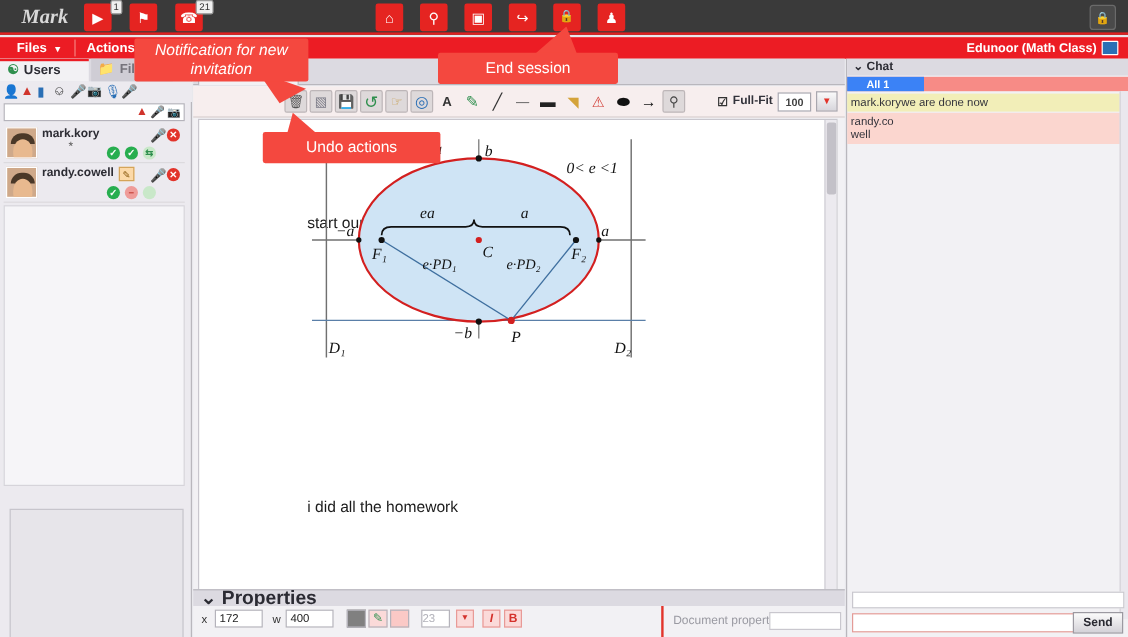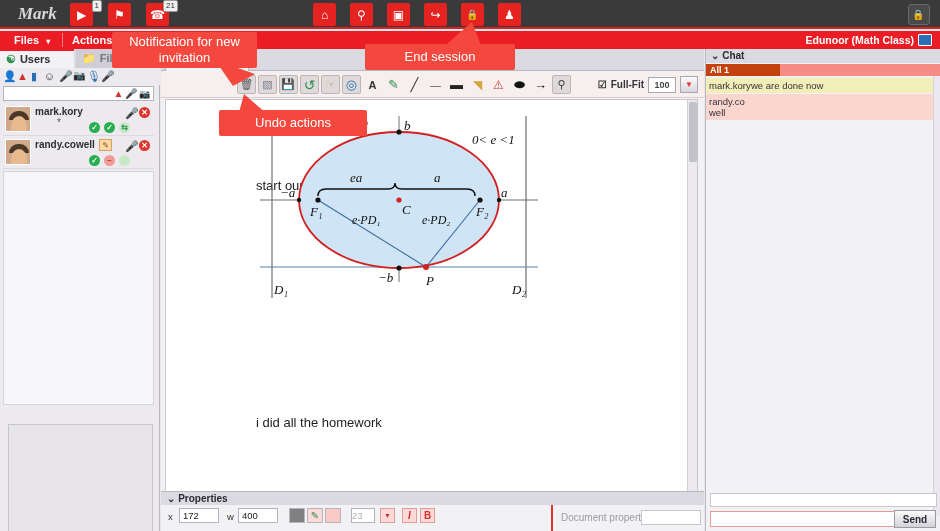--- a/index.html
+++ b/index.html
@@ -166,21 +166,21 @@
   .wb-text{
     position:absolute;font-family:"Liberation Sans",sans-serif;
     font-size:13px;color:#1c1c1c;
   }
   #diagram{position:absolute;left:88px;top:12px;}
 
   
   #propsbar{
     position:absolute;left:161px;top:491px;width:543px;height:14px;
     background:#dcdae1;border-top:1px solid #b9b7bd;
-    font-size:10px;font-weight:bold;color:#2b2b33;line-height:14px;padding-left:6px;
+    font-size:16px;font-weight:bold;color:#2b2b33;line-height:14px;padding-left:6px;
   }
   #propsbody{
     position:absolute;left:161px;top:505px;width:543px;height:26px;background:#f2f1f4;
   }
   .plabel{font-size:9.5px;color:#333;}
   .pinput{
     width:40px;height:15px;background:#fff;border:1px solid #b5b3bb;
     font-size:9.5px;padding-left:3px;line-height:14px;color:#222;
   }
   .swatch{width:16px;height:15px;border:1px solid #b5b3bb;}
@@ -202,22 +202,22 @@
     background:#f2f1f4;border-left:1px solid #b9b7bd;
   }
   #chathdr{
     position:absolute;left:0;top:0;width:235px;height:14px;background:#dcdae1;
     font-size:10px;font-weight:bold;color:#2b2b33;line-height:14px;padding-left:5px;
   }
   #chattabs{
     position:absolute;left:0;top:15px;width:235px;height:12px;background:#f78b86;
   }
   #chattab-all{
-    position:absolute;left:0;top:0;width:74px;height:12px;background:#c2410c;
-    color:#fff;font-size:9px;font-weight:bold;line-height:12px;padding-left:4px;
+    position:absolute;left:0;top:0;width:64px;height:12px;background:#3b82f6;
+    color:#fff;font-size:9px;font-weight:bold;line-height:12px;padding-left:16px;
   }
   .msg{position:absolute;left:0;width:228px;display:flex;font-size:9.5px;color:#33333b;padding:2px 0 2px 3px;}
   .msg .who{width:42px;flex:0 0 42px;word-break:break-all;line-height:11px;}
   .msg .txt{flex:1;line-height:11px;}
   #chatinput{
     position:absolute;left:4px;bottom:24px;width:227px;height:14px;background:#fff;border:1px solid #c9c7ce;
   }
   #chatinput2{
     position:absolute;left:4px;bottom:4px;width:186px;height:16px;background:#fff;border:1px solid #e39b97;
   }
@@ -523,21 +523,21 @@
   <div style="position:absolute;right:0;top:27px;width:7px;height:440px;background:#eae8ee;border-left:1px solid #d5d3d9;"></div>
 
   <div id="chatinput"></div>
   <div id="chatinput2"></div>
   <div id="sendbtn">Send</div>
 </div>
 
 <svg class="callout-arrow" style="left:215px;top:60px;width:60px;height:30px;" viewBox="0 0 60 30">
   <polygon points="0,0 40,14 18,26" fill="#f4483f"></polygon>
 </svg>
-<div class="callout" style="left:112px;top:32px;width:145px;height:36px;flex-direction:column;">
+<div class="callout" style="left:112px;top:32px;width:145px;height:36px;flex-direction:column;font-style:italic;">
   <span>Notification for new invitation</span>
 </div>
 
 <svg class="callout-arrow" style="left:430px;top:22px;width:60px;height:32px;" viewBox="0 0 60 32">
   <polygon points="42,0 10,28 52,26" fill="#f4483f"></polygon>
 </svg>
 <div class="callout" style="left:365px;top:44px;width:150px;height:26px;justify-content:center;">
   <span>End session</span>
 </div>
 

